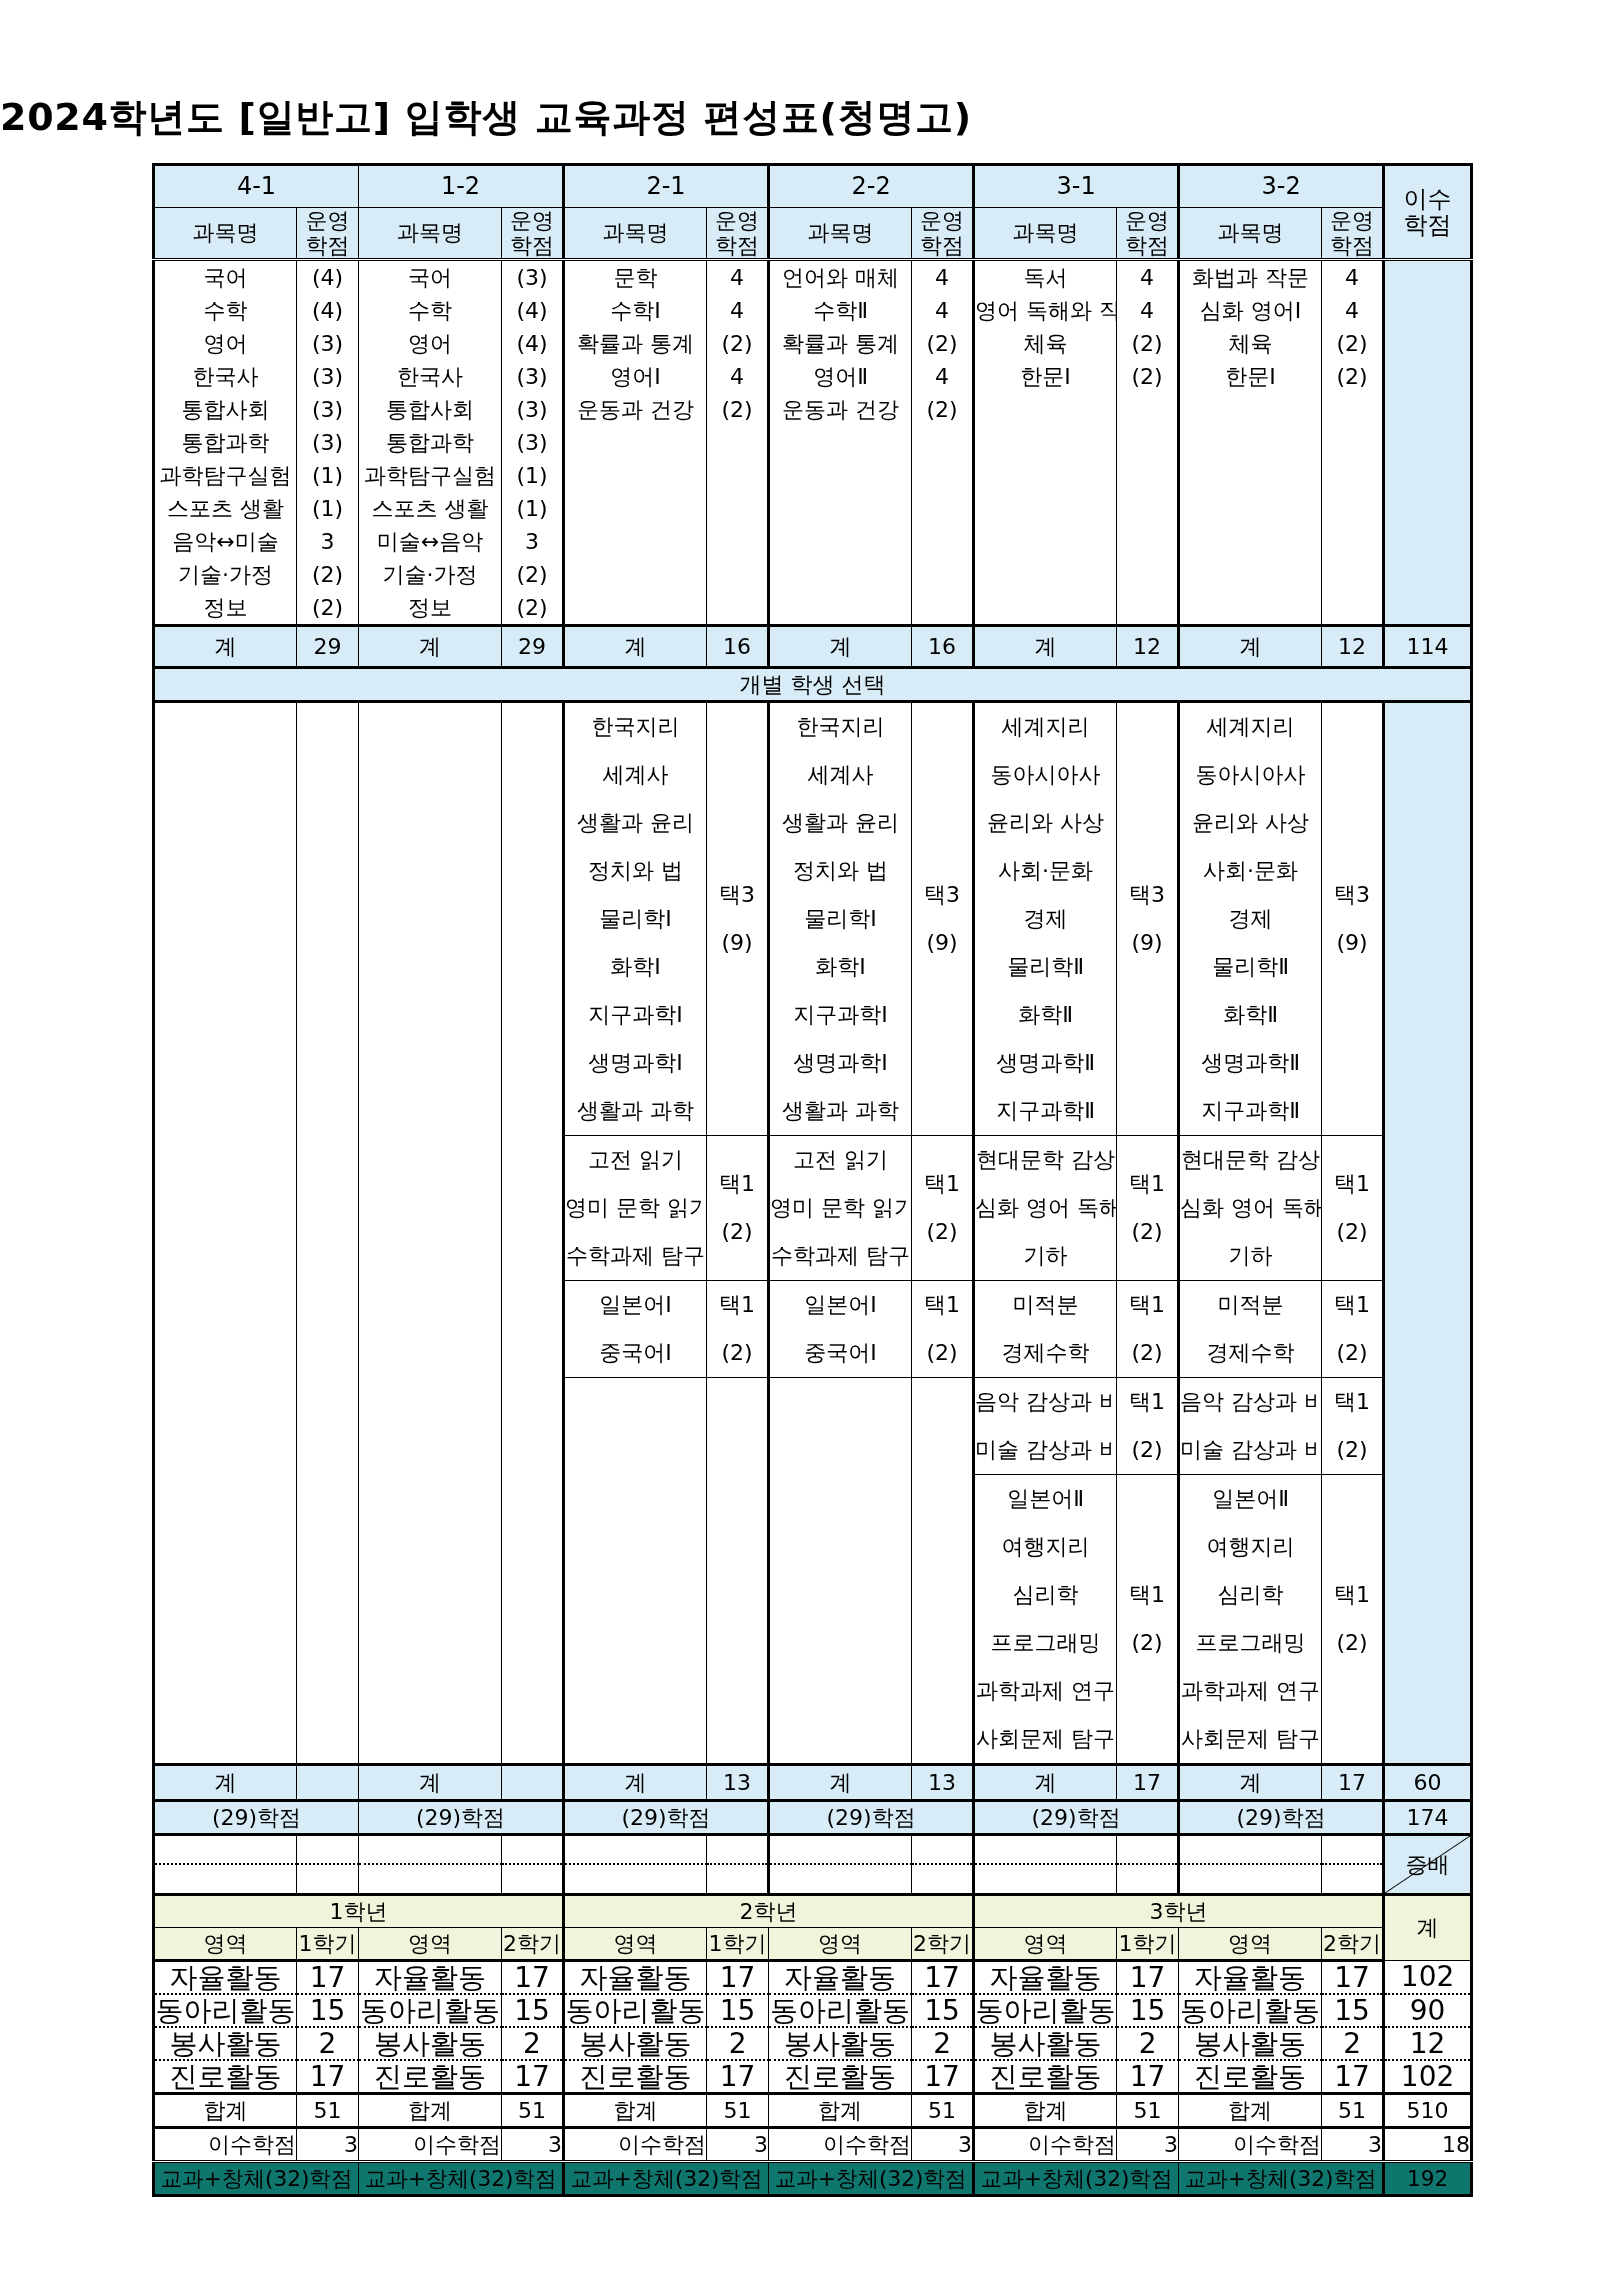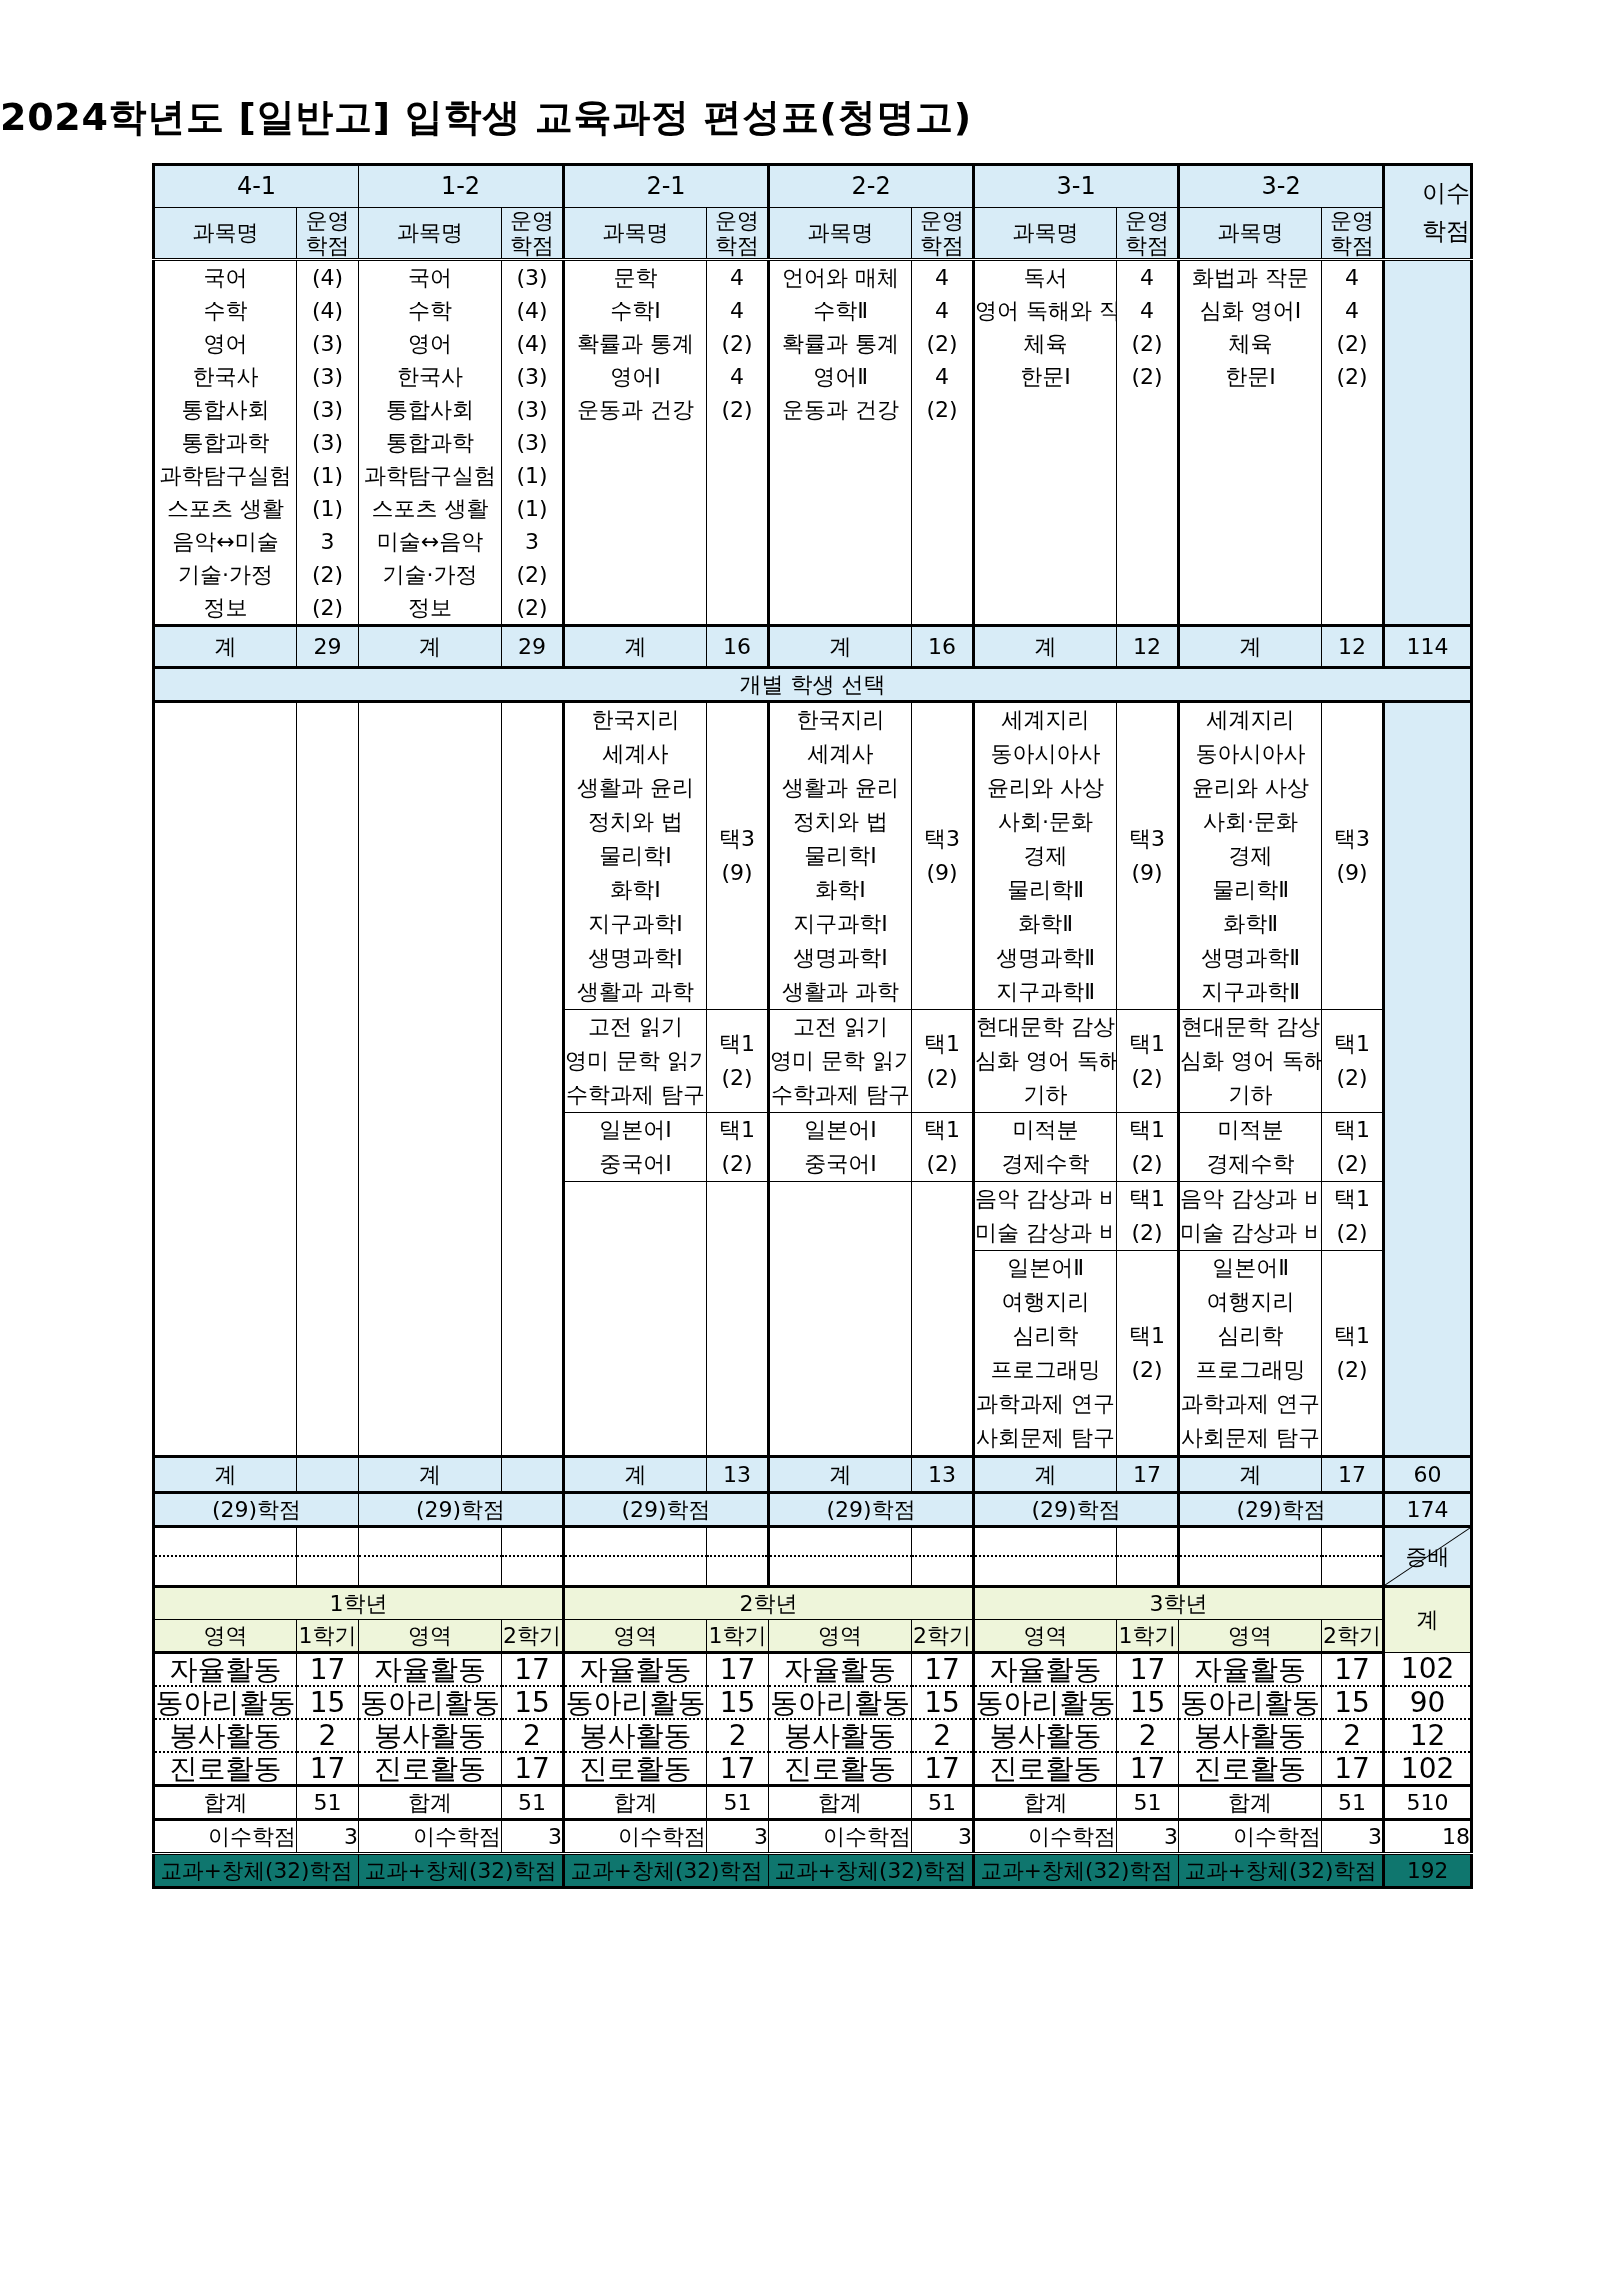--- a/index.html
+++ b/index.html
@@ -28,21 +28,21 @@
   .ml{white-space:pre;}
   .bL{border-left-width:3.3px !important;}
   .r-sem td{height:41px;font-size:24px;}
   .r-colhead td{height:50px;line-height:25px;margin-top:36px;}
   .r-colhead td,.r-sem td{border-bottom-style:double;border-bottom-width:3.9px;}
   .r-sem td{border-bottom-style:solid;border-bottom-width:1.3px;}
   .r-sem td[rowspan]{border-bottom-style:double;border-bottom-width:3.9px;}
   .r-sub td{height:33px;white-space:nowrap;border-top:none;border-bottom:none;}
   .r-total td{height:39px;border-top-width:3.3px;border-bottom-width:3.3px;}
   .r-sellabel td{height:31px;border-bottom-width:3.3px;}
-  .sel td{line-height:34px;}
+  .sel td{line-height:48px;}
   .r-seltotal td{height:33px;border-top-width:3.3px;border-bottom-width:3.3px;}
   .r-29 td{height:31px;border-bottom-width:3.3px;}
   .r-e td{height:27.5px;}
   .dotTop td{border-top:2px dotted #000;}
   .r-years td{height:29px;border-top-width:3.3px;}
   .r-areahead td{height:27.5px;border-bottom-width:3.3px;}
   .r-act td{height:27px;font-size:28px;white-space:nowrap;}
   .r-sum td{height:29px;border-top-width:3.3px;}
   .r-isu td{height:26px;border-top-width:3.3px;text-align:right;}
   .r-final td{height:30px;border-top:3.9px double #000;border-bottom-width:3.3px;font-size:21.6px;white-space:nowrap;}
@@ -73,21 +73,21 @@
   </colgroup>
 
   <tbody>
     <tr class="r-sem">
       <td class="blue" colspan="2">4-1</td>
       <td class="blue" colspan="2">1-2</td>
       <td class="blue bL" colspan="2">2-1</td>
       <td class="blue bL" colspan="2">2-2</td>
       <td class="blue bL" colspan="2">3-1</td>
       <td class="blue bL" colspan="2">3-2</td>
-      <td class="blue bL ml" rowspan="2" style="line-height:38px;text-align:right;">이수
+      <td class="blue bL ml" rowspan="2" style="line-height:26px;">이수
 학점</td>
     </tr>
     <tr class="r-colhead">
       <td class="blue">과목명</td>
       <td class="blue ml">운영
 학점</td>
       <td class="blue">과목명</td>
       <td class="blue ml">운영
 학점</td>
       <td class="blue bL">과목명</td>

